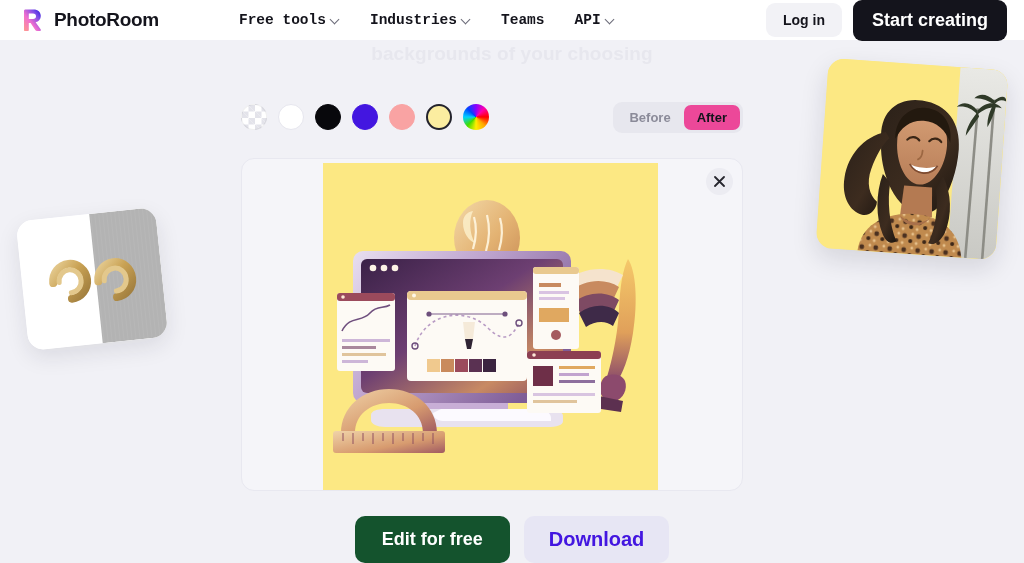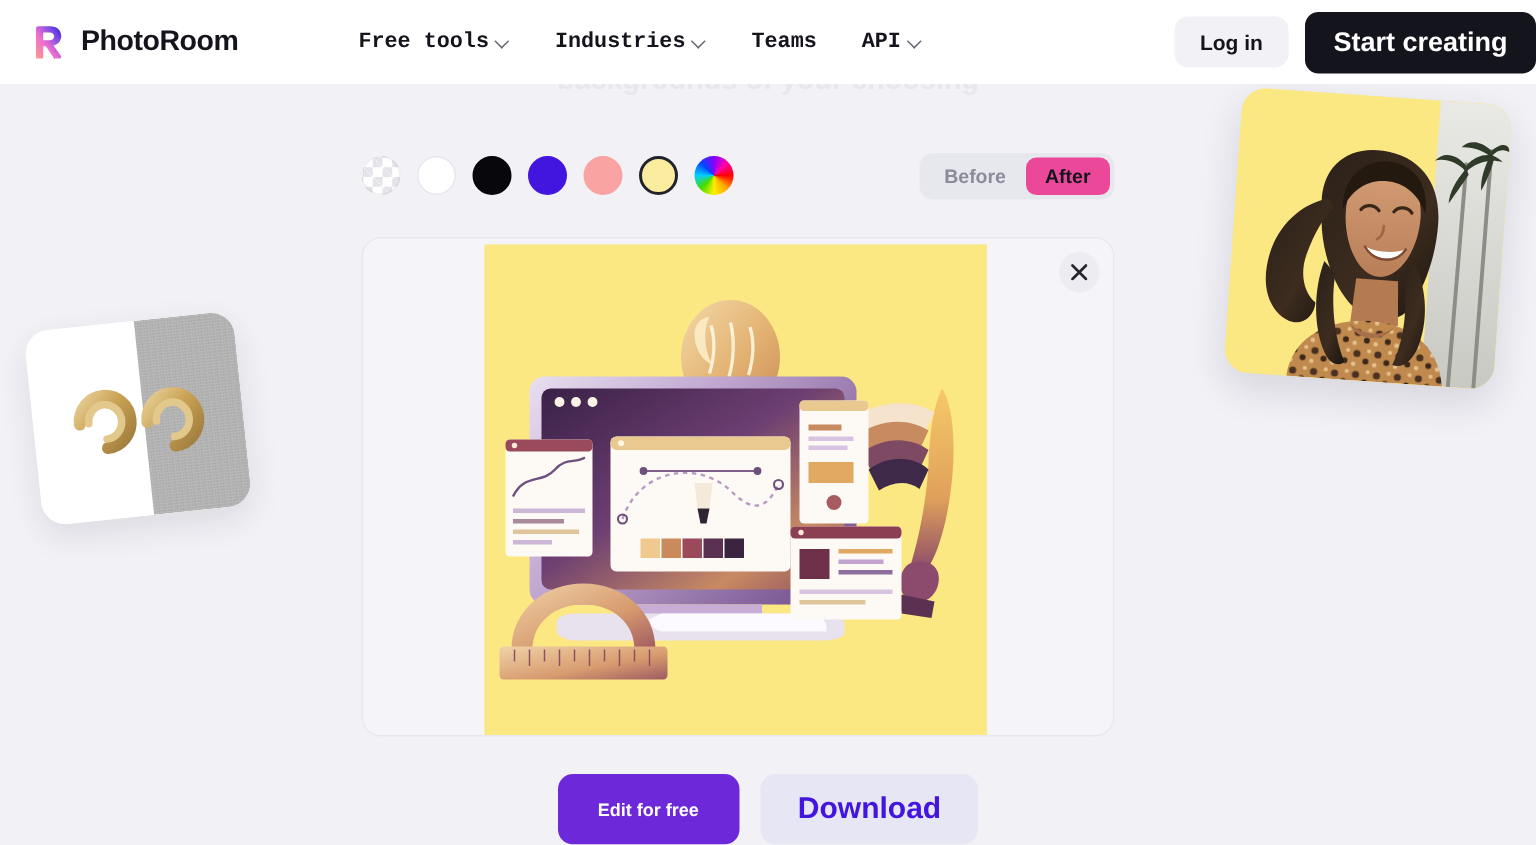--- a/index.html
+++ b/index.html
@@ -20,21 +20,21 @@
     padding: 0 210px;
   }
   .hero-circle {
     position: absolute; top: -7px; left: 50%; transform: translateX(-50%);
     width: 44px; height: 26px; border-radius: 0 0 24px 24px;
     background: #f4f4f8; z-index: 1;
   }
 
   
   .header {
-    position: absolute; top: 0; left: 0; width: 1024px; height: 56px;
+    position: absolute; top: 0; left: 0; width: 1024px; height: 40px;
     background: #ffffff; z-index: 5;
     display: flex; align-items: center;
   }
   .brand { display: flex; align-items: center; gap: 9px; margin-left: 19px; }
   .brand-mark { width: 26px; height: 26px; display: block; }
   .brand-name { font-size: 19px; font-weight: 700; color: #14141c; letter-spacing: -.3px; }
 
   .nav { display: flex; align-items: center; gap: 30px; margin-left: 80px; font-family: Liberation Mono, monospace; }
   .nav-item {
     display: flex; align-items: center; gap: 5px;
@@ -42,21 +42,21 @@
     white-space: nowrap;
   }
   .chev { display: inline-block; width: 9px; height: 9px; position: relative; top: -1px; }
   .chev::after {
     content: ""; position: absolute; left: 0; top: 1px;
     width: 6px; height: 6px;
     border-right: 1.6px solid #6b6b78; border-bottom: 1.6px solid #6b6b78;
     transform: rotate(45deg);
   }
 
-  .header-right { margin-left: auto; display: flex; align-items: center; gap: 11px; }
+  .header-right { margin-left: auto; display: flex; align-items: center; gap: 11px; margin-right: 17px; }
   .btn-login {
     background: #f2f2f6; color: #14141c; border: none; border-radius: 9px;
     font-size: 14px; font-weight: 600; padding: 9px 17px; cursor: pointer;
     font-family: inherit;
   }
   .btn-start {
     background: #14141c; color: #ffffff; border: none; border-radius: 9px;
     font-size: 18px; font-weight: 600; padding: 10px 19px; cursor: pointer;
     font-family: inherit;
   }
@@ -115,22 +115,22 @@
     display: flex; align-items: center; justify-content: center; z-index: 6;
     padding: 0;
   }
 
   
   .actions {
     position: absolute; top: 516px; left: 0; width: 1024px; z-index: 4;
     display: flex; justify-content: center; gap: 14px;
   }
   .btn-edit {
-    background: #6d28d9; color: #ffffff; border: none; border-radius: 10px;
-    font-size: 12px; font-weight: 600; padding: 12px 27px; cursor: pointer;
+    background: #14532d; color: #ffffff; border: none; border-radius: 10px;
+    font-size: 18px; font-weight: 600; padding: 12px 27px; cursor: pointer;
     font-family: inherit;
   }
   .btn-download {
     background: #e7e6f4; color: #4316e0; border: none; border-radius: 10px;
     font-size: 20px; font-weight: 600; padding: 12px 25px; cursor: pointer;
     font-family: inherit;
   }
 
   
   .float-left {

